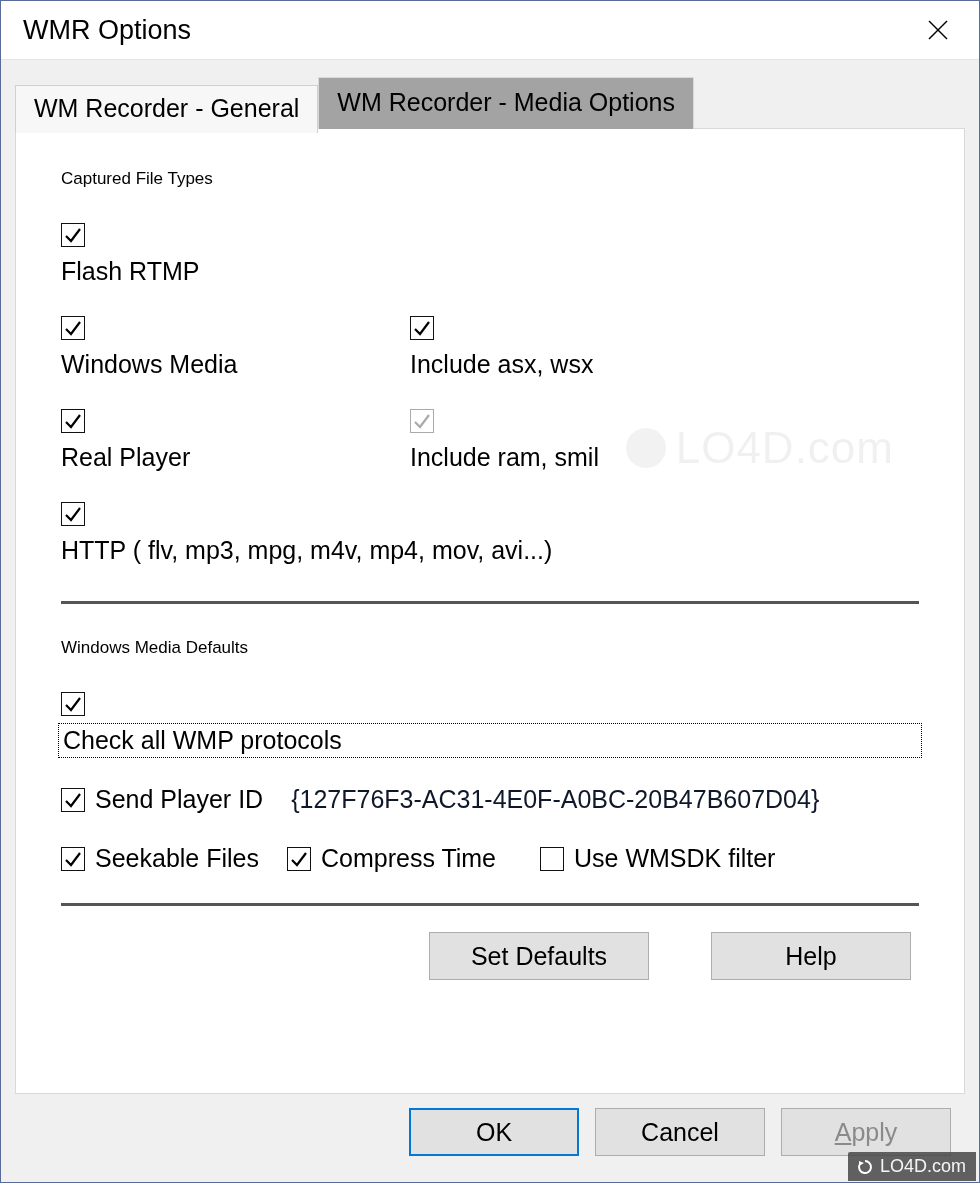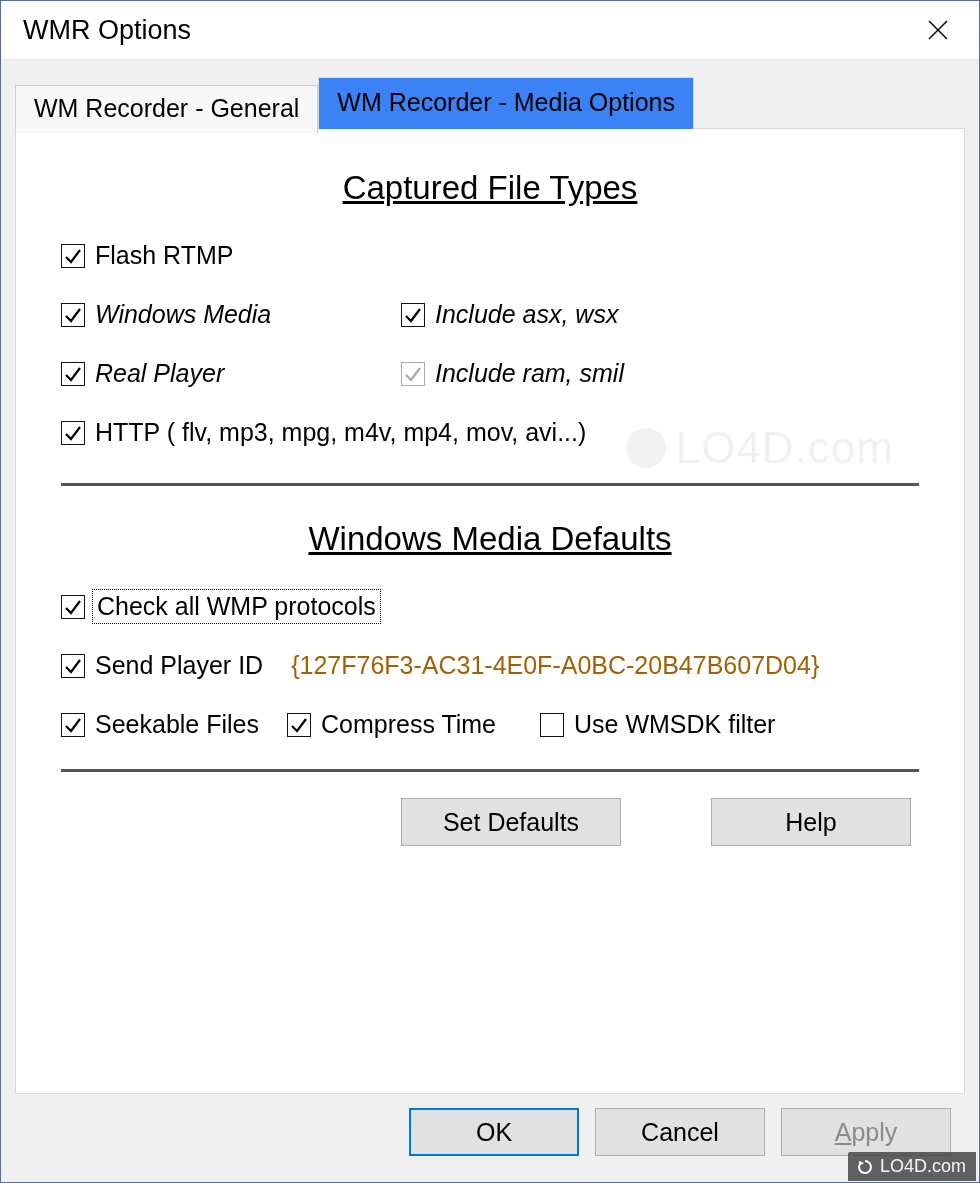--- a/index.html
+++ b/index.html
@@ -67,47 +67,46 @@
     cursor: pointer;
     color: #000;
   }
   .tab.inactive {
     background: #f7f7f7;
     top: 5px;
     padding-top: 8px;
     padding-bottom: 10px;
   }
   .tab.active {
-    background: #3b82f6;
+    background: #a3a3a3;
     border-color: #d9d9d9;
     z-index: 3;
   }
 
   .tabpanel {
     background: #fff;
     border: 1px solid #d9d9d9;
     flex: 1;
     padding: 40px 45px 22px 45px;
     position: relative;
     z-index: 1;
   }
 
   .section-title {
-    text-align: center;
-    font-size: 33px;
+    text-align: left;
+    font-size: 17px;
     color: #000;
     margin-bottom: 34px;
-    text-decoration: underline;
   }
 
   .check-row {
     display: flex;
-    align-items: center;
     gap: 10px;
     margin-bottom: 30px;
+    flex-direction: column;
   }
   .checkbox {
     width: 24px; height: 24px;
     border: 1.5px solid #111;
     display: inline-flex;
     align-items: center;
     justify-content: center;
     background: #fff;
     cursor: pointer;
     flex-shrink: 0;
@@ -118,57 +117,56 @@
   .checkbox.disabled .tick { stroke: #aaa; }
   .check-label {
     font-size: 25px;
     color: #000;
   }
   .check-label.disabled { color: #000000; }
   .check-label.focused { outline: 1px dotted #000; outline-offset: 2px; padding: 0 2px; }
 
   .two-col {
     display: flex;
-    gap: 0;
-    font-style: italic;
+    gap: 9px;
   }
   .col-left { width: 340px; }
   .col-right { flex: 1; }
 
   .divider {
     border: none;
     border-top: 3px solid #555;
     margin: 36px 0 34px 0;
   }
 
   .row-inline {
     display: flex;
     align-items: center;
     gap: 10px;
     margin-bottom: 30px;
   }
   .row-inline .player-id {
     font-size: 25px;
-    color: #a16207;
+    color: #0f172a;
     margin-left: 18px;
   }
 
   .row-three {
     display: flex;
     align-items: center;
     margin-bottom: 4px;
   }
   .row-three .grp { display: flex; align-items: center; gap: 10px; }
   .row-three .spacer1 { width: 28px; }
   .row-three .spacer2 { width: 44px; }
 
   .panel-buttons {
     display: flex;
     justify-content: flex-end;
-    gap: 90px;
+    gap: 62px;
     margin-top: 24px;
     padding-right: 8px;
   }
   .btn {
     min-width: 200px;
     height: 48px;
     background: #e1e1e1;
     border: 1px solid #adadad;
     font-size: 25px;
     color: #000;

